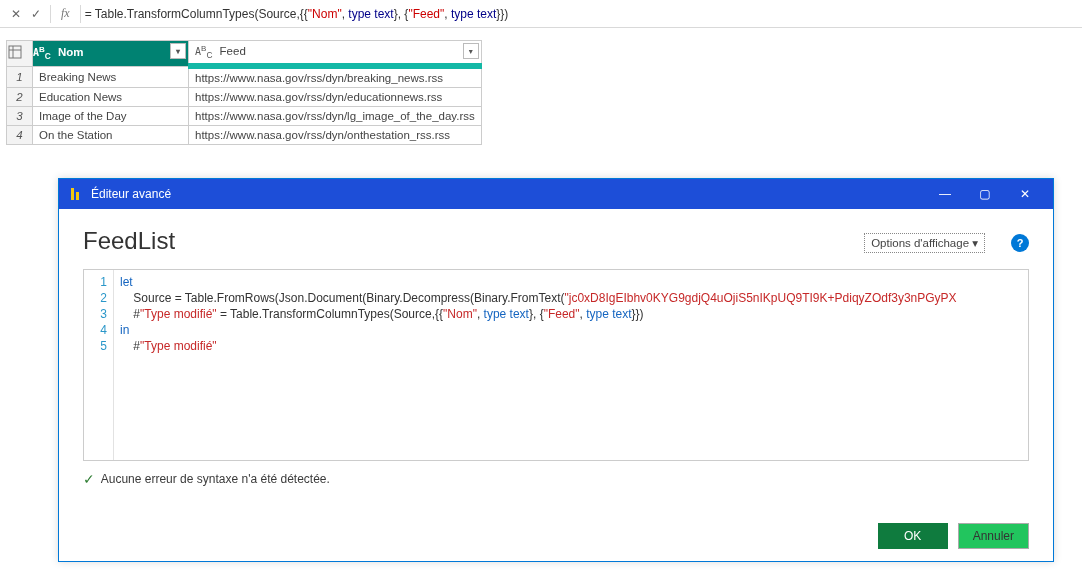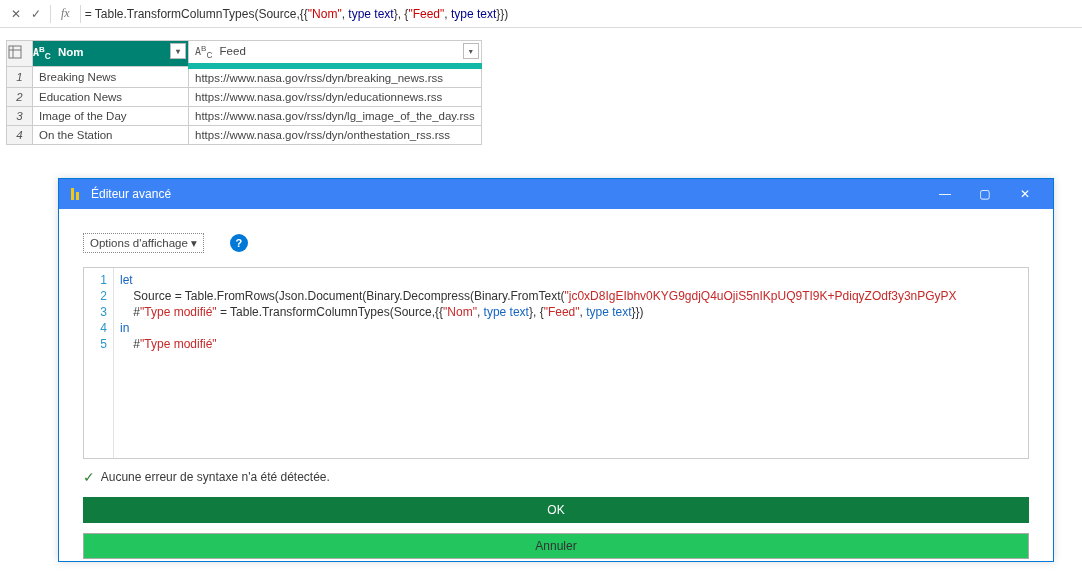--- a/index.html
+++ b/index.html
@@ -24,42 +24,42 @@
   .data-table th.nom { background:#008272; color:#fff; font-weight:600; padding:3px 0; width:156px; position:relative; }
   .data-table th.feed { background:#fff; color:#444; font-weight:normal; padding:3px 6px; width:286px; position:relative; border-bottom:6px solid #14b8a6;margin-top:30px;}
   .type-icon { display:inline-block; font-family:Consolas,monospace; font-size:10px; margin-right:4px; vertical-align:middle;}
   .type-icon sup { font-size:8px; }
   .drop-btn { position:absolute; right:2px; top:2px; width:16px; height:16px; background:#fff; border:1px solid #bbb; display:flex; align-items:center; justify-content:center; font-size:8px; color:#555; }
   .data-table td.rownum { background:#f3f3f3; text-align:center; color:#555; width:26px; font-style:italic;}
   .data-table td.cell { padding:3px 6px; color:#444; }
 
   
   .dialog { position:absolute; left:58px; top:178px; width:996px; height:384px; border:1px solid #0078d7; background:#fff; box-shadow:0 0 8px rgba(0,0,0,0.15); display:flex; flex-direction:column; }
-  .titlebar { height:30px; background:#3b82f6; color:#fff; display:flex; align-items:center; padding:0 8px; }
+  .titlebar { height:30px; background:#1d4ed8; color:#fff; display:flex; align-items:center; padding:0 8px; }
   .title-icon { width:16px; height:16px; margin-right:8px; display:flex; align-items:center; justify-content:center; }
   .title-text { flex:1; font-size:12px; }
   .win-btn { width:40px; height:30px; display:flex; align-items:center; justify-content:center; color:#fff; cursor:pointer; }
 
   .dlg-body { flex:1; display:flex; flex-direction:column; padding:18px 24px 12px 24px; }
   .dlg-head { display:flex; align-items:flex-start; justify-content:space-between; margin-bottom:14px;}
   .dlg-title { font-size:24px; color:#333; font-weight:300; font-family:"Segoe UI Light","Segoe UI",sans-serif;}
   .dlg-head-right { display:flex; align-items:center; gap:26px; margin-top:6px;}
   .disp-opt { border:1px dotted #888; padding:2px 6px; font-size:11.5px; color:#444; cursor:pointer; }
   .help-icon { width:18px; height:18px; border-radius:50%; background:#0078d7; color:#fff; display:flex; align-items:center; justify-content:center; font-size:11px; font-weight:bold; cursor:pointer; }
 
   .editor-frame { border:1px solid #ccc; height:192px; display:flex; font-family:Consolas,monospace; font-size:12px; overflow:hidden; }
   .gutter { width:30px; background:#fff; border-right:1px solid #e2e2e2; color:#2a97c9; text-align:right; padding:4px 6px 4px 0; line-height:16px;}
   .code-area { flex:1; padding:4px 6px; white-space:pre; line-height:16px; overflow-x:hidden;}
   .code-area .kw { color:#1565c0; }
   .code-area .str { color:#c62828; }
   
   .status-row { display:flex; align-items:center; margin-top:10px; gap:6px; color:#3a3a3a;}
   .check-icon { color:#2e7d32; font-size:14px; }
 
-  .btn-row { display:flex; justify-content:flex-end; gap:10px; margin-top:auto; padding-top:12px;flex-direction:column;}
+  .btn-row { display:flex; justify-content:flex-end; gap:10px; margin-top:auto; padding-top:12px;}
   .btn { min-width:70px; height:26px; border:1px solid #aaa; background:#22c55e; display:flex; align-items:center; justify-content:center; font-size:12px; cursor:pointer; padding:0 14px;}
   .btn.primary { background:#0f7b3e; color:#fff; border-color:#0f7b3e; }
 </style>
 </head>
 <body>
 
 <div class="formula-bar">
   <div class="fb-btn">✕</div>
   <div class="fb-btn">✓</div>
   <div class="fb-sep"></div>
@@ -124,20 +124,21 @@
           <rect x="8" y="5" width="3" height="8" fill="#f2c811"></rect>
         </svg>
     </span>
     <span class="title-text">Éditeur avancé</span>
     <div class="win-btn">—</div>
     <div class="win-btn">▢</div>
     <div class="win-btn close">✕</div>
   </div>
   <div class="dlg-body">
     <div class="dlg-head">
+      <div class="dlg-title">FeedList</div>
       <div class="dlg-head-right">
         <div class="disp-opt">Options d'affichage ▾</div>
         <div class="help-icon">?</div>
       </div>
     </div>
 
     <div class="editor-frame">
       <div class="gutter" id="gutter">
           <div>1</div>
           <div>2</div>

